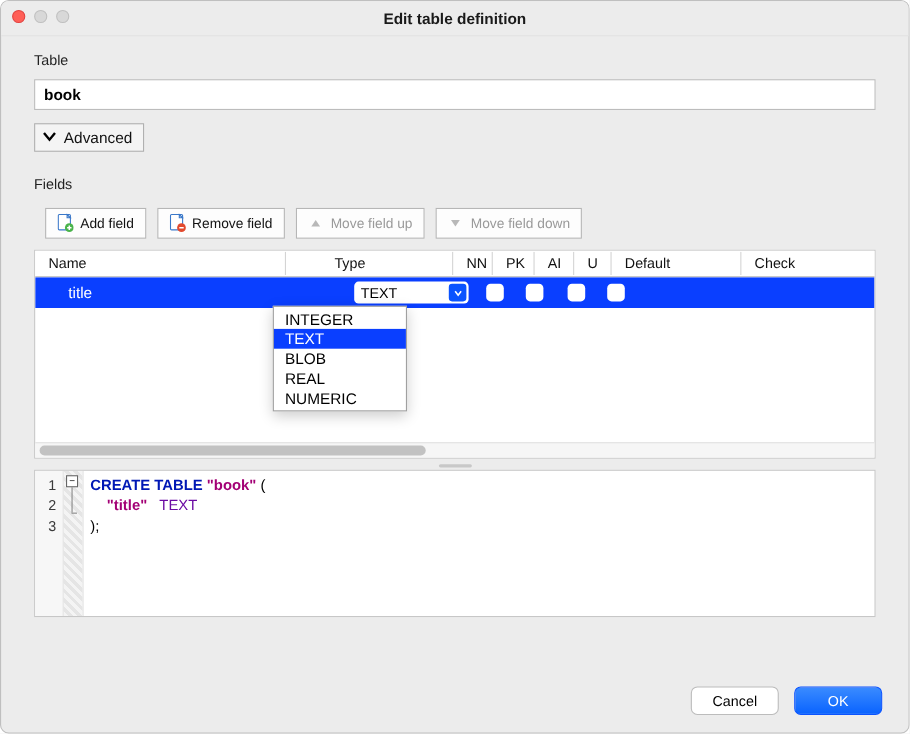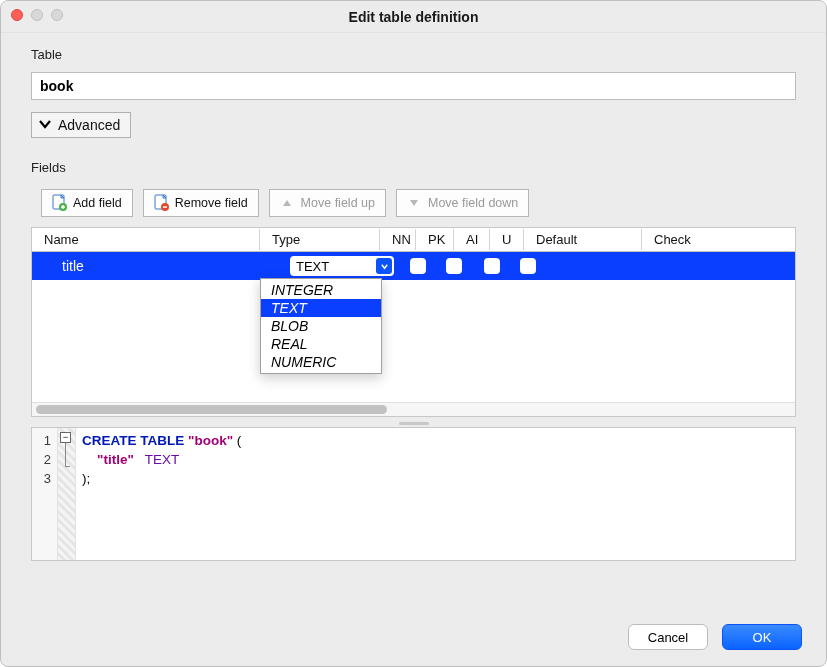--- a/index.html
+++ b/index.html
@@ -129,21 +129,21 @@
       height: 24px;
       align-items: center;
       flex-shrink:0;
     }
     .gh-cell {
       padding: 3px 12px;
       border-right: 1px solid #d4d4d4;
       white-space: nowrap;
     }
     .col-name { width: 228px; }
-    .col-type { width: 120px; }
+    .col-type { width: 120px; margin-left: 32px; }
     .col-nn { width: 36px; }
     .col-pk { width: 38px; }
     .col-ai { width: 36px; }
     .col-u  { width: 34px; }
     .col-default { width: 118px; }
     .col-check { flex:1; border-right:none; }
     .grid-body {
       position: relative;
       flex:1;
       overflow:hidden;
@@ -415,21 +415,21 @@
           <div class="gr-cell col-ai">
               <div class="cbx"></div>
             </div>
           <div class="gr-cell col-u">
               <div class="cbx"></div>
             </div>
           <div class="gr-cell col-default"></div>
           <div class="gr-cell col-check"></div>
         </div>
 
-        <div class="dropdown" id="dd" style="left:228px; top:26px; min-width:122px;font-style:italic;">
+        <div class="dropdown" id="dd" style="left:216px; top:26px; min-width:122px;">
         <div class="opt">INTEGER</div>
             <div class="opt sel">TEXT</div>
             <div class="opt">BLOB</div>
             <div class="opt">REAL</div>
             <div class="opt">NUMERIC</div>
           </div>
       </div>
       <div class="hscroll">
         <div class="thumb"></div>
       </div>

